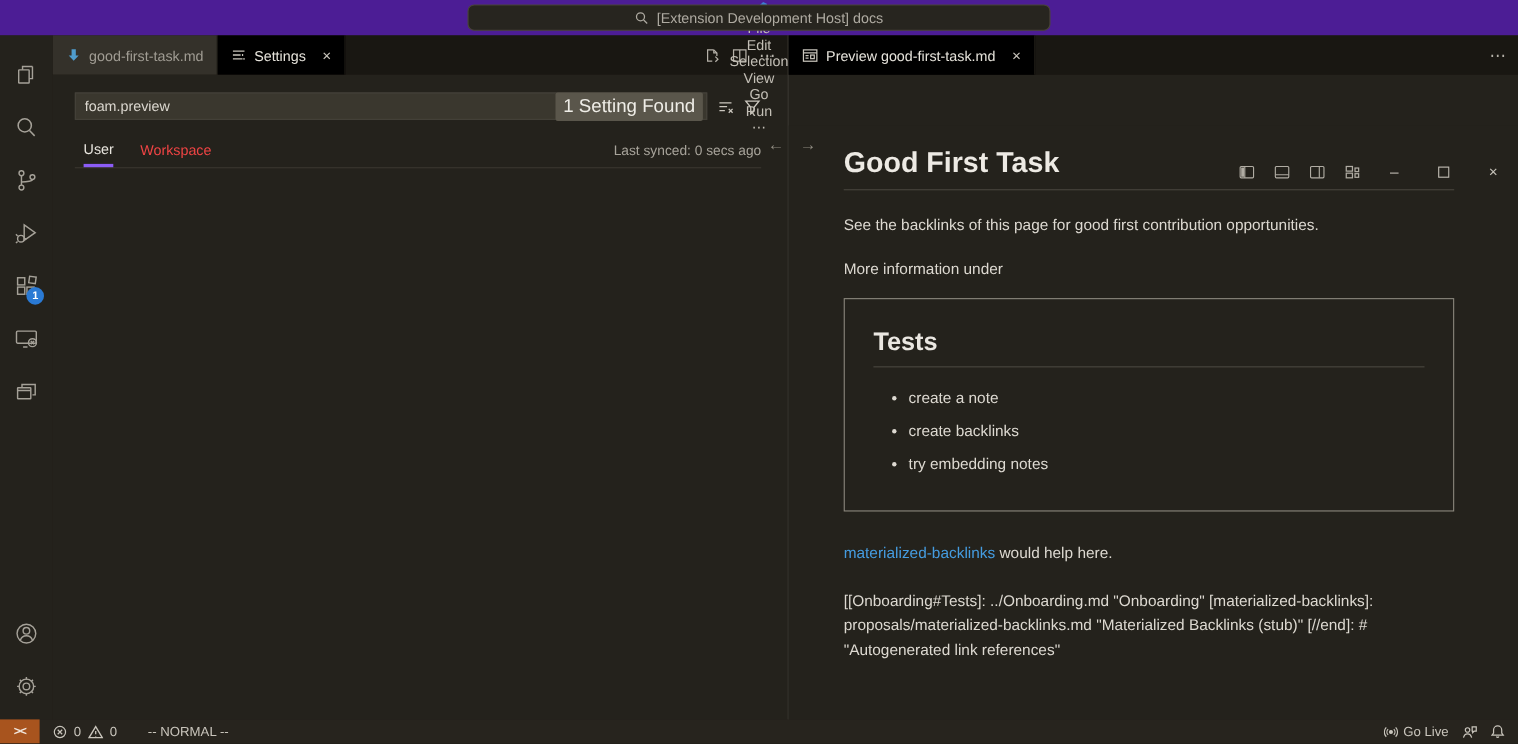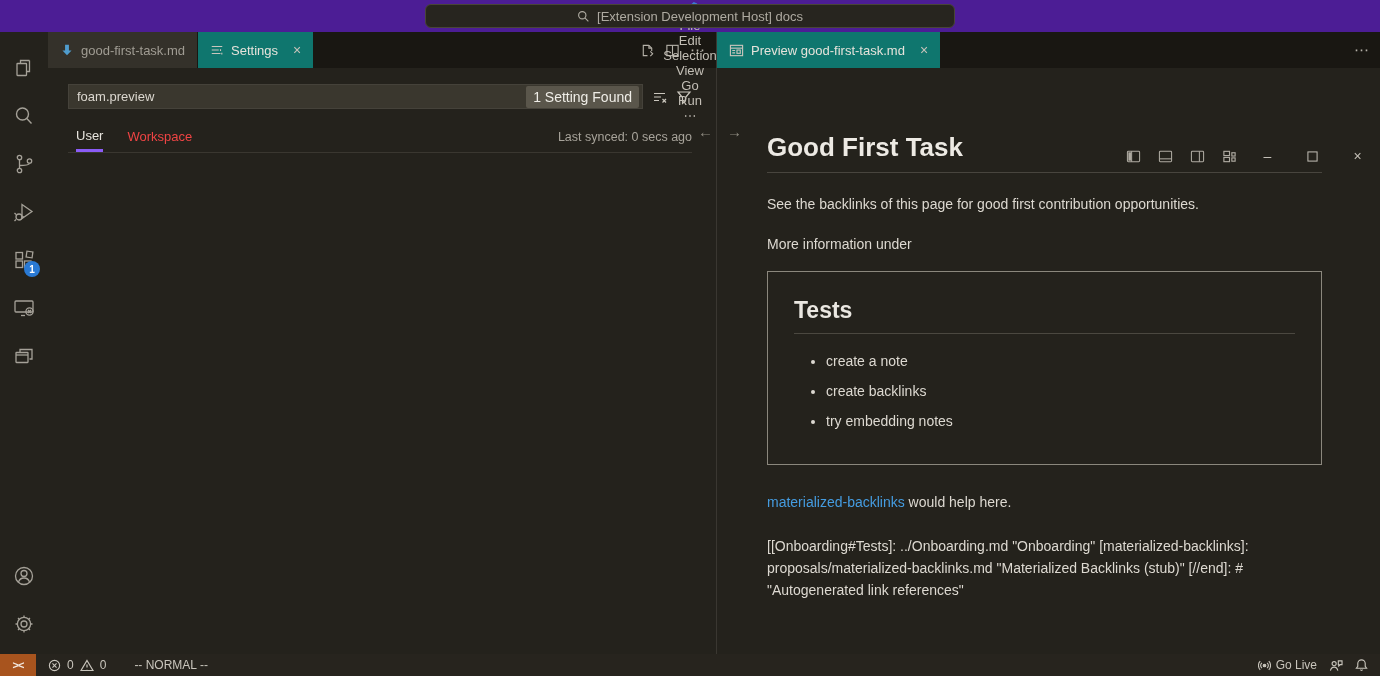--- a/index.html
+++ b/index.html
@@ -30,32 +30,32 @@
   .ab-badge { position:absolute; right:8px; bottom:7px; width:16px; height:16px; background:#2a7ad4; color:#fff;
     border-radius:50%; font-size:10px; display:flex; align-items:center; justify-content:center; font-weight:700; }
   .ab-spacer { flex:1; }
 
   .groups { flex:1; display:flex; }
   .group-left { width:668px; display:flex; flex-direction:column; }
   .group-right { flex:1; border-left:1px solid #3a3731; display:flex; flex-direction:column;gap:46px; }
 
   .tabstrip { height:36px; background:#191712; display:flex; align-items:stretch; flex-shrink:0; }
   .tab { display:flex; align-items:center; gap:7px; padding:0 12px; font-size:13px; color:#a09c93; background:#34312a; border-right:1px solid #191712; white-space:nowrap; }
-  .tab.active { background:#0f766e; color:#e6e3db; }
+  .tab.active { background:#000000; color:#e6e3db; }
   .tab .close { margin-left:8px; font-size:14px; color:#c7c3ba; line-height:1; }
   .tab-actions { margin-left:auto; display:flex; align-items:center; gap:10px; color:#b5b1a8; padding-right:10px; }
   .ellipsis { font-size:15px; letter-spacing:1px; color:#b5b1a8; }
 
   
   .settings { flex:1; background:#24221c; padding:16px 24px 0 20px; font-size:13px; }
   .search-row { display:flex; align-items:center; }
   .search-input-wrap { flex:1; height:25px; background:#3a372e; border:1px solid #45423a; display:flex; align-items:center; }
   .settings-search { flex:1; min-width:0; background:transparent; border:none; outline:none; color:#dcd8d0;
     font-family:"Liberation Sans",sans-serif; font-size:13px; padding:0 8px; }
-  .found-badge { background:#5a564b; color:#efede7; font-size:14px; padding:3px 7px; border-radius:2px; margin-right:3px; white-space:nowrap; }
+  .found-badge { background:#5a564b; color:#efede7; font-size:17px; padding:3px 7px; border-radius:2px; margin-right:3px; white-space:nowrap; }
   .search-icons { display:flex; align-items:center; gap:8px; margin-left:9px; color:#cbc7be; }
   .scope-row { display:flex; align-items:stretch; margin-top:12px; border-bottom:1px solid #3a3730; height:32px; padding-left:8px; }
   .scope-tab { margin-right:24px; display:flex; align-items:center; color:#ef4444; }
   .scope-tab.active { color:#e8e5de; border-bottom:3px solid #8b5cf6; }
   .last-synced { margin-left:auto; align-self:center; color:#a7a39a; font-size:12.5px; }
   .setting-item { margin:30px 0 0 28px; }
   .setting-label { color:#cbc7bf; }
   .setting-name { font-weight:700; color:#e8e5de; }
   .setting-select { margin-top:11px; width:322px; height:26px; background:#3a372e; border:1px solid #46433a;
     color:#dcd8d0; display:flex; align-items:center; justify-content:space-between; padding:0 10px; }

